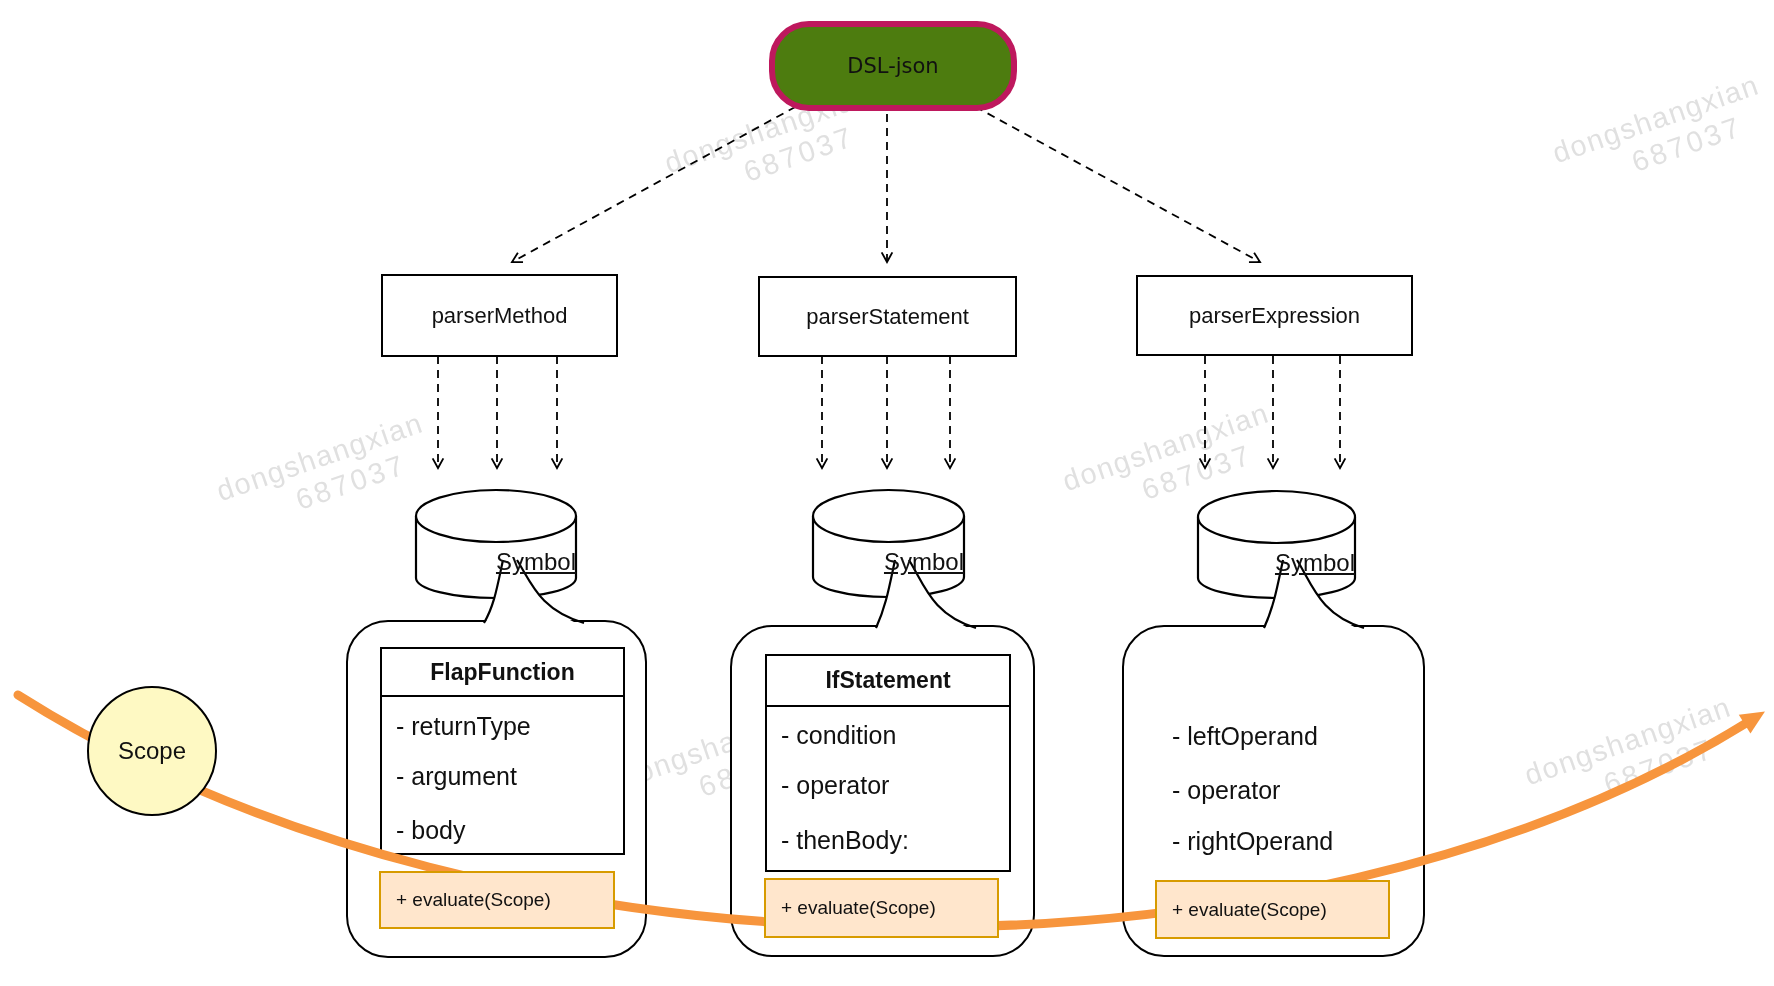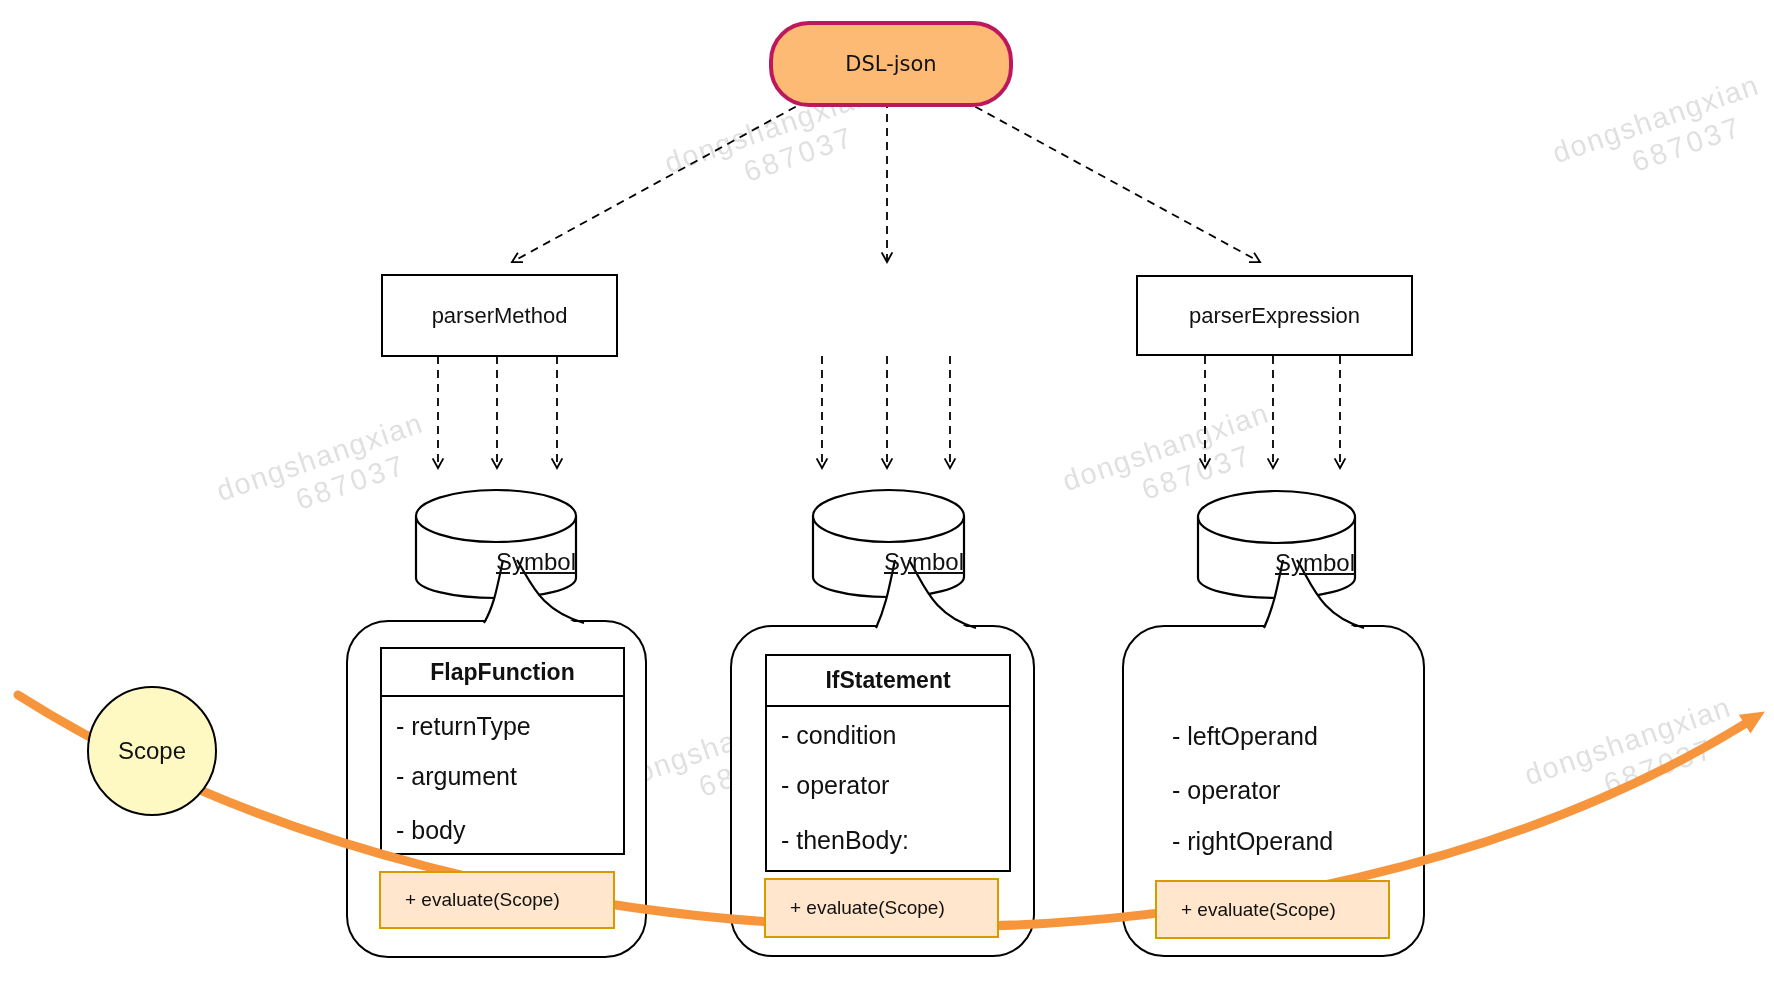--- a/index.html
+++ b/index.html
@@ -6,32 +6,32 @@
   .canvas{position:relative;width:1774px;height:986px;background:#ffffff;overflow:hidden;
           font-family:"Liberation Sans",sans-serif;color:#111;}
   svg.layer{position:absolute;left:0;top:0;pointer-events:none;}
 
   
   .wm{position:absolute;z-index:0;transform:rotate(-19deg);transform-origin:left top;
       color:#d9d9d9;opacity:.8;font-size:29px;letter-spacing:1.5px;line-height:34px;white-space:nowrap;}
   .wm .wm2{display:block;margin-left:72px;letter-spacing:3px;}
 
   
-  .pill{position:absolute;z-index:2;border:4px solid #be185d;border-radius:40px;background:#fdba74;
+  .pill{position:absolute;z-index:2;border:6px solid #be185d;border-radius:40px;background:#4d7c0f;
         display:flex;align-items:center;justify-content:center;
         font-family:"DejaVu Sans",sans-serif;font-size:21px;}
   .rect-node{position:absolute;z-index:2;border:2px solid #000;background:#fff;
         display:flex;align-items:center;justify-content:center;font-size:22px;}
   .container{position:absolute;z-index:2;border:2px solid #000;border-radius:42px;background:#fff;}
   .classbox{position:absolute;z-index:4;border:2px solid #000;background:#fff;padding-left:12px;}
   .classbox .title{position:absolute;left:0;right:0;top:0;display:flex;align-items:center;justify-content:center;
         font-weight:bold;font-size:23px;border-bottom:2px solid #000;}
   .field{position:absolute;z-index:4;font-size:25px;white-space:nowrap;}
   .method{position:absolute;z-index:6;background:#FFE6CC;border:2px solid #D79B00;
-        display:flex;align-items:center;font-size:19px;padding-left:24px;box-sizing:border-box;}
+        display:flex;align-items:center;font-size:19px;padding-left:15px;box-sizing:border-box;}
   .symlabel{position:absolute;z-index:4;font-size:24px;text-align:right;text-decoration:underline;}
   .scope{position:absolute;z-index:7;width:126px;height:126px;border:2.5px solid #000;border-radius:50%;
         background:#fef9c3;display:flex;align-items:center;justify-content:center;font-size:24px;}
 </style>
 </head>
 <body>
 
 <div class="canvas">
 
   <div class="wm" style="left:660px;top:148px"><span>dongshangxian</span><span class="wm2">687037</span></div>
@@ -65,20 +65,23 @@
       <line x1="1340" y1="356" x2="1340" y2="468" marker-end="url(#vArrow)"></line>
     </g>
   </svg>
 
   <div class="pill" style="left:769px;top:21px;width:236px;height:78px">
     <span>DSL-json</span>
   </div>
 
   <div class="rect-node" style="left:381px;top:274px;width:233px;height:79px">
     <span>parserMethod</span>
+  </div>
+  <div class="rect-node" style="left:758px;top:276px;width:255px;height:77px">
+    <span>parserStatement</span>
   </div>
   <div class="rect-node" style="left:1136px;top:275px;width:273px;height:77px">
     <span>parserExpression</span>
   </div>
 
   <div class="container" style="left:346px;top:620px;width:297px;height:334px"></div>
   <div class="container" style="left:730px;top:625px;width:301px;height:328px"></div>
   <div class="container" style="left:1122px;top:625px;width:299px;height:328px"></div>
 
   <svg class="layer" width="1774" height="986" style="z-index:3">

